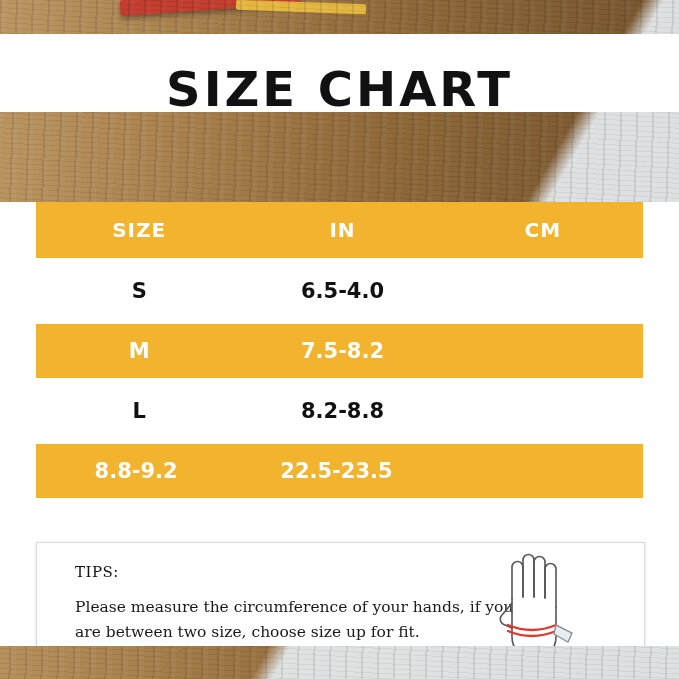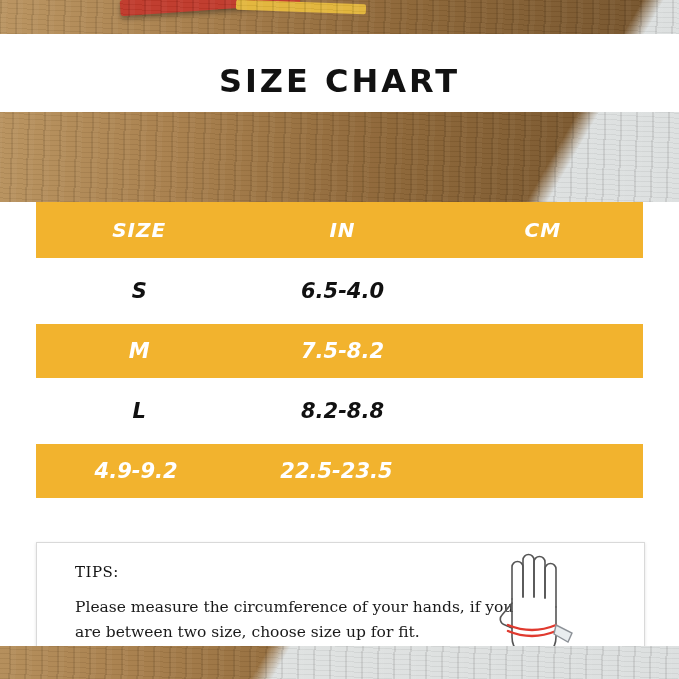--- a/index.html
+++ b/index.html
@@ -62,25 +62,25 @@
     top: 34px;
     width: 679px;
     height: 612px;
     background: #ffffff;
   }
 
   .title {
     text-align: center;
     font-family: "DejaVu Sans", sans-serif;
     font-weight: 900;
-    font-size: 32px;
+    font-size: 48px;
     letter-spacing: 3px;
     color: #111111;
     margin: 0;
-    padding-top: 16px;
+    padding-top: 24px;
     height: 62px;
     line-height: 62px;
   }
 
   
   .photo-band {
     position: absolute;
     left: 0;
     top: 78px;
     width: 679px;
@@ -103,21 +103,20 @@
     width: 607px;
   }
   .row {
     display: flex;
     align-items: center;
     height: 54px;
   }
   .row + .row { margin-top: 6px; }
   .row .cell {
     font-family: "DejaVu Sans", sans-serif;
-    font-style: italic;
     font-weight: 700;
     font-size: 21px;
     text-align: center;
   }
   .cell.c1 { width: 34%; }
   .cell.c2 { width: 33%; }
   .cell.c3 { width: 33%; }
 
   .row.header { background: #f2b32e; height: 56px; }
   .row.header .cell { color: #ffffff; font-size: 20px; letter-spacing: 1px; }
@@ -231,21 +230,21 @@
         <div class="cell c1">M</div>
         <div class="cell c2">7.5-8.2</div>
       </div>
 
       <div class="row odd">
         <div class="cell c1">L</div>
         <div class="cell c2">8.2-8.8</div>
       </div>
 
       <div class="row even">
-        <div class="cell c2">4.9-9.2</div>
+        <div class="cell c2">8.8-9.2</div>
         <div class="cell c3">22.5-23.5</div>
       </div>
 
     </div>
 
     <div class="tips">
       <div class="tips-title">TIPS:</div>
       <div class="tips-body">Please measure the circumference of your hands, if you are between two size, choose size up for fit.</div>
 
       <div class="hand-wrap">

